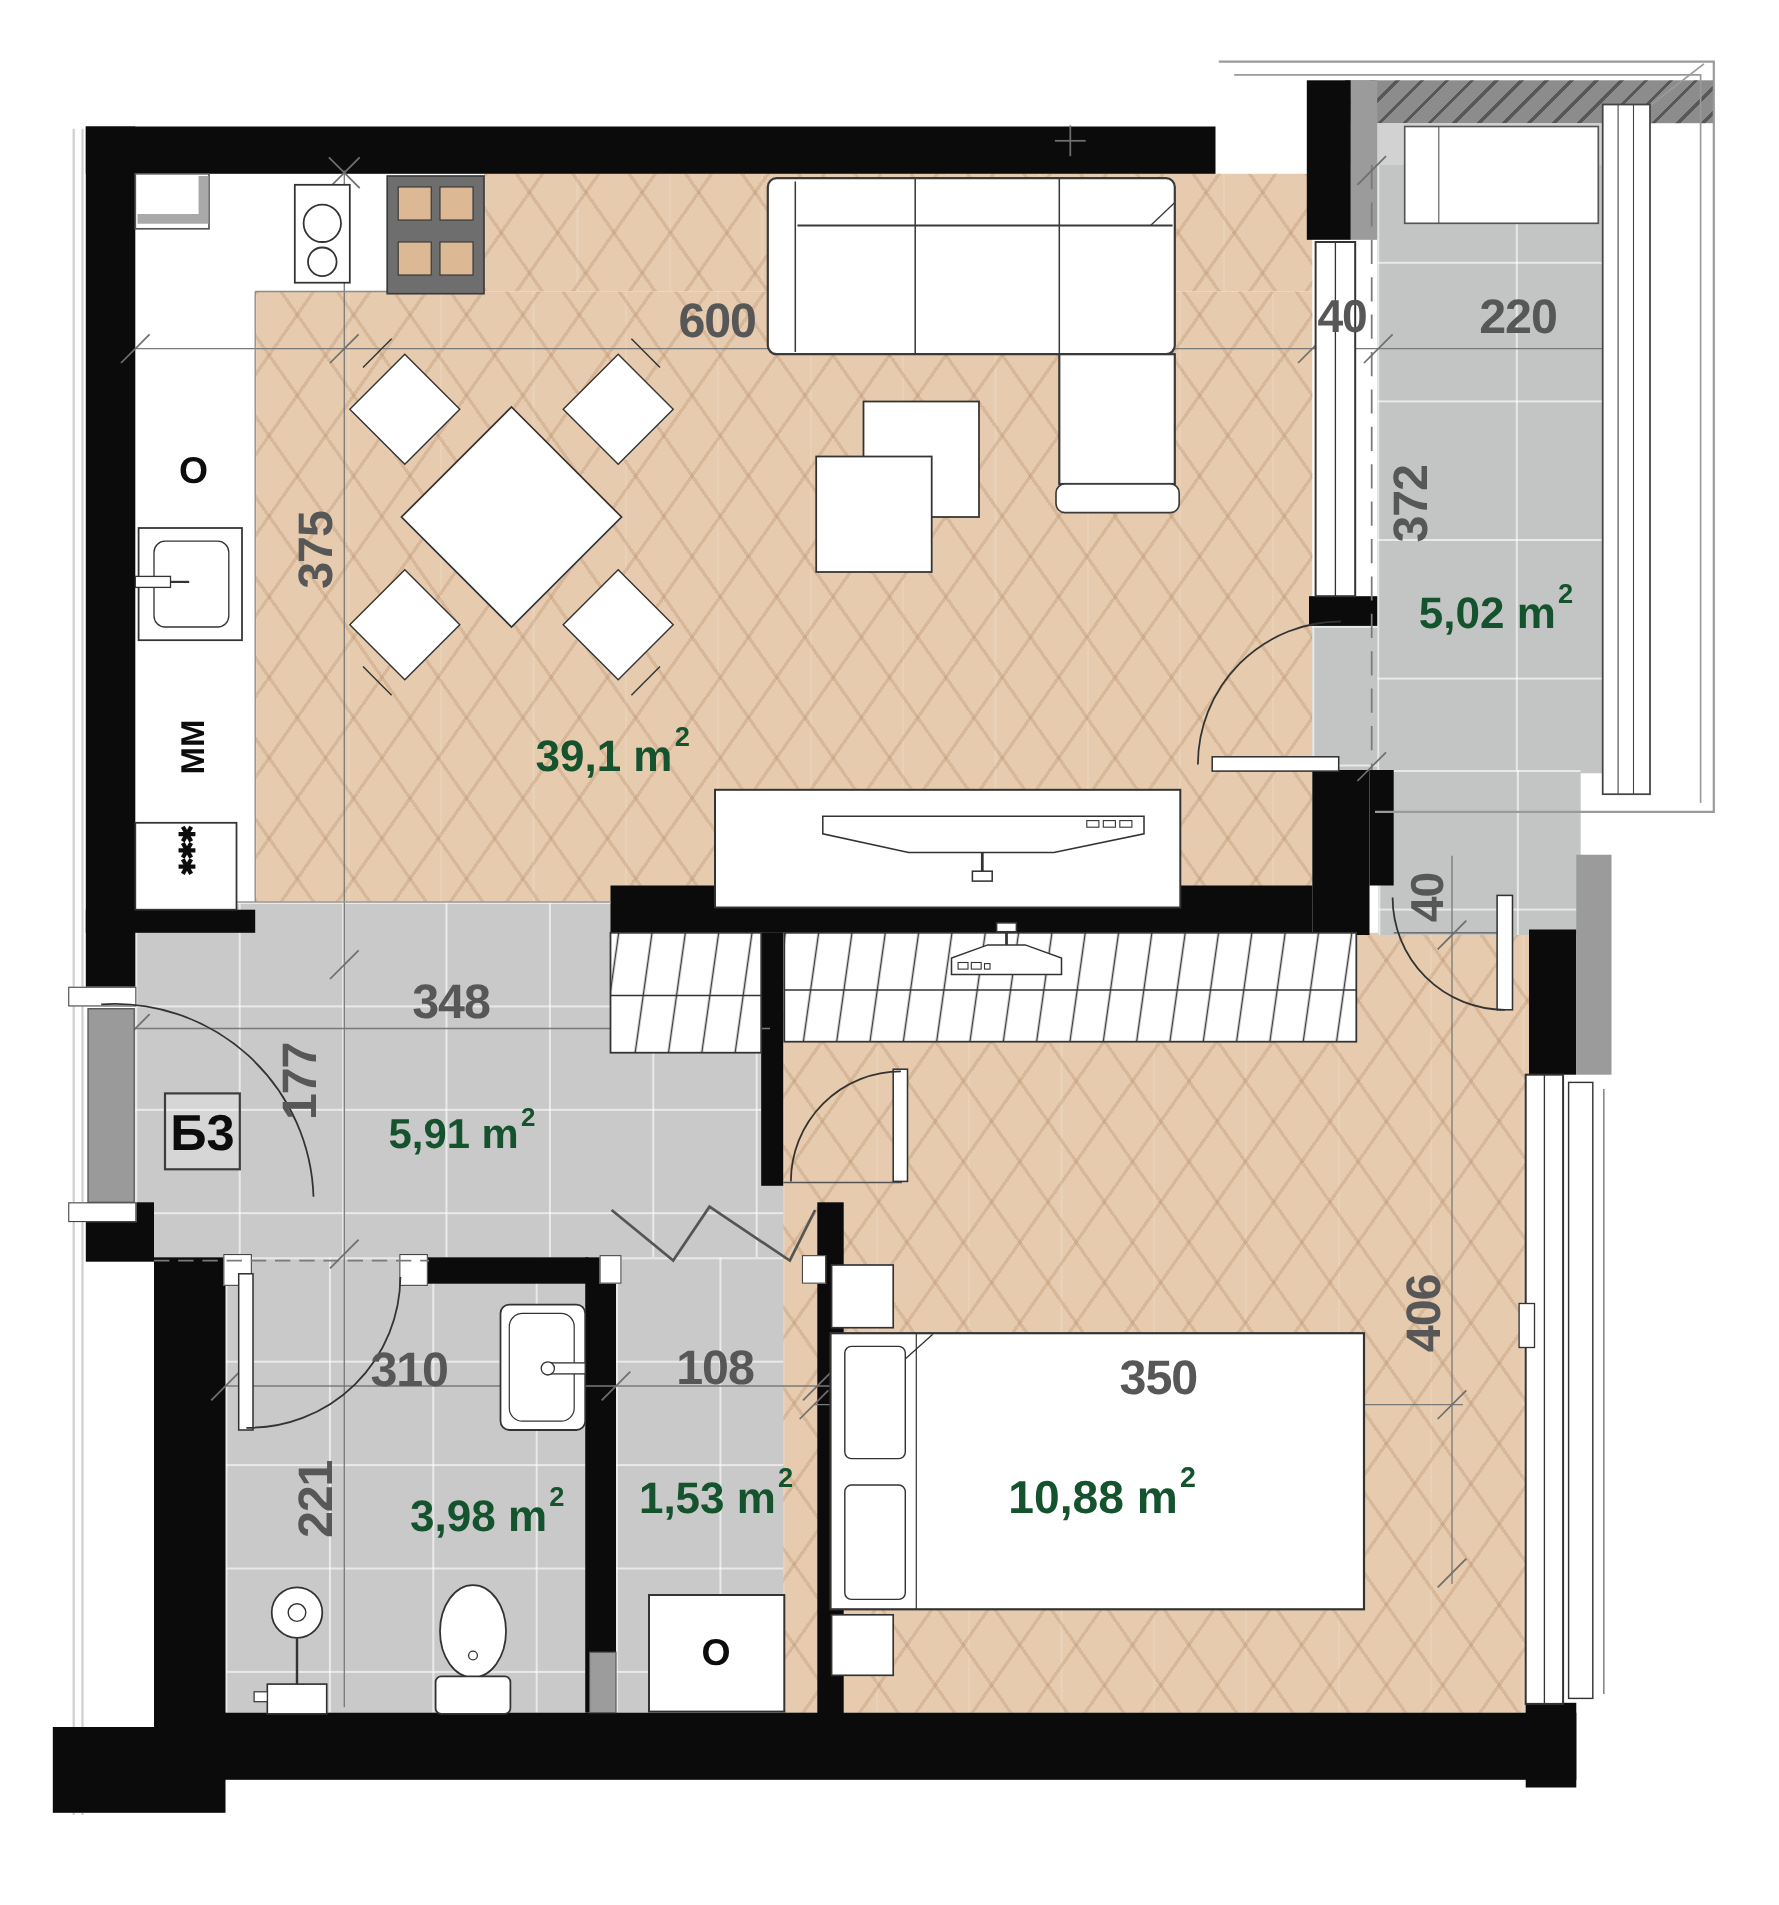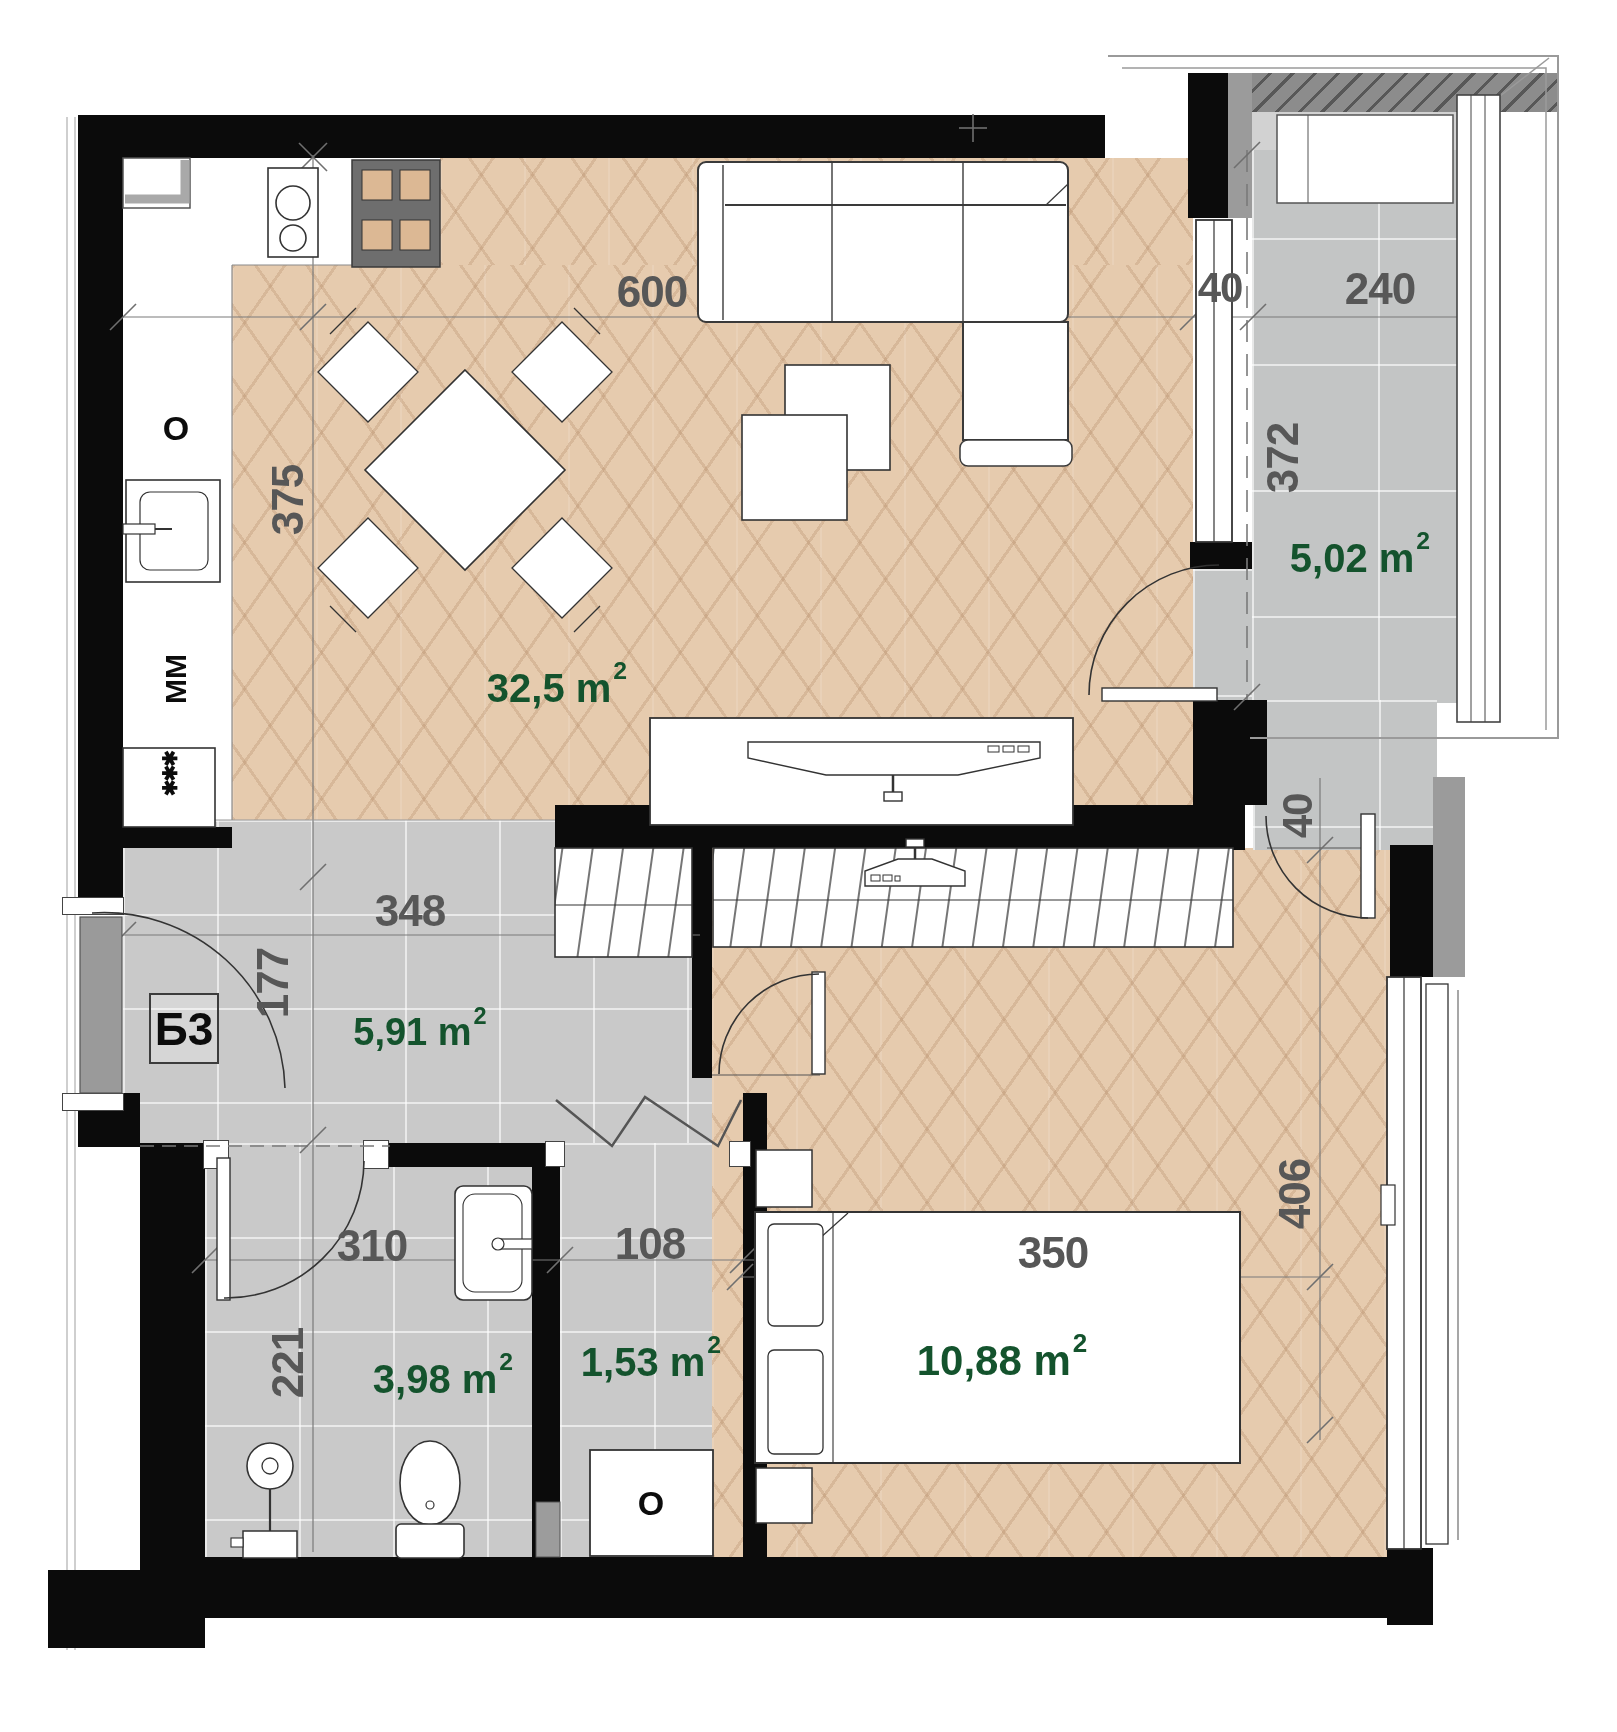--- a/index.html
+++ b/index.html
@@ -312,21 +312,21 @@
       <rect x="1277" y="115" width="176" height="88"></rect>
       <line x1="1308" y1="115" x2="1308" y2="203" stroke-width="1"></line>
     </g>
   </svg>
 
   <div class="unitbox" style="left:149px;top:993px;width:66px;height:67px">
     <span>Б3</span>
   </div>
 
   <div class="area" style="left:407px;top:666px;width:300px">
-    <span>32,5 m</span>
+    <span>39,1 m</span>
       <sup>2</sup>
   </div>
   <div class="area" style="left:1210px;top:536px;width:300px">
     <span>5,02 m</span>
       <sup>2</sup>
   </div>
   <div class="area" style="left:270px;top:1011px;width:300px;font-size:38px">
     <span>5,91 m</span>
       <sup>2</sup>
   </div>
@@ -339,21 +339,21 @@
       <sup>2</sup>
   </div>
   <div class="area" style="left:852px;top:1337px;width:300px;font-size:42px">
     <span>10,88 m</span>
       <sup>2</sup>
   </div>
 
   <div class="dim" style="left:582px;top:268px;width:140px;height:48px">600</div>
   <div class="dim rot" style="left:218px;top:476px;width:140px;height:48px">375</div>
   <div class="dim sm" style="left:1170px;top:264px;width:100px;height:48px">40</div>
-  <div class="dim" style="left:1310px;top:265px;width:140px;height:48px">240</div>
+  <div class="dim" style="left:1310px;top:265px;width:140px;height:48px">220</div>
   <div class="dim rot" style="left:1213px;top:434px;width:140px;height:48px">372</div>
   <div class="dim" style="left:340px;top:887px;width:140px;height:48px">348</div>
   <div class="dim rot" style="left:203px;top:959px;width:140px;height:48px">177</div>
   <div class="dim" style="left:302px;top:1222px;width:140px;height:48px">310</div>
   <div class="dim rot" style="left:218px;top:1339px;width:140px;height:48px">221</div>
   <div class="dim" style="left:580px;top:1220px;width:140px;height:48px">108</div>
   <div class="dim" style="left:983px;top:1229px;width:140px;height:48px">350</div>
   <div class="dim rot" style="left:1225px;top:1170px;width:140px;height:48px">406</div>
   <div class="dim sm rot" style="left:1248px;top:792px;width:100px;height:48px">40</div>
 

